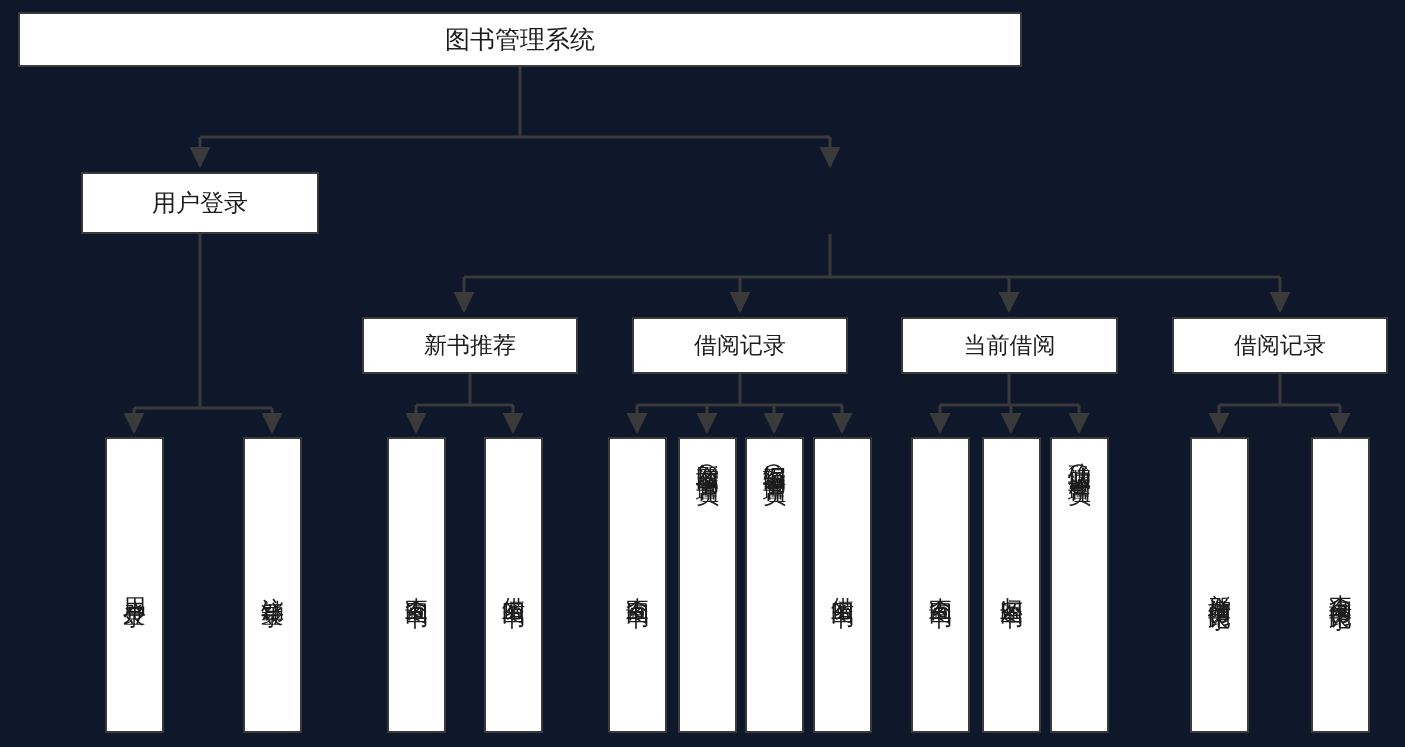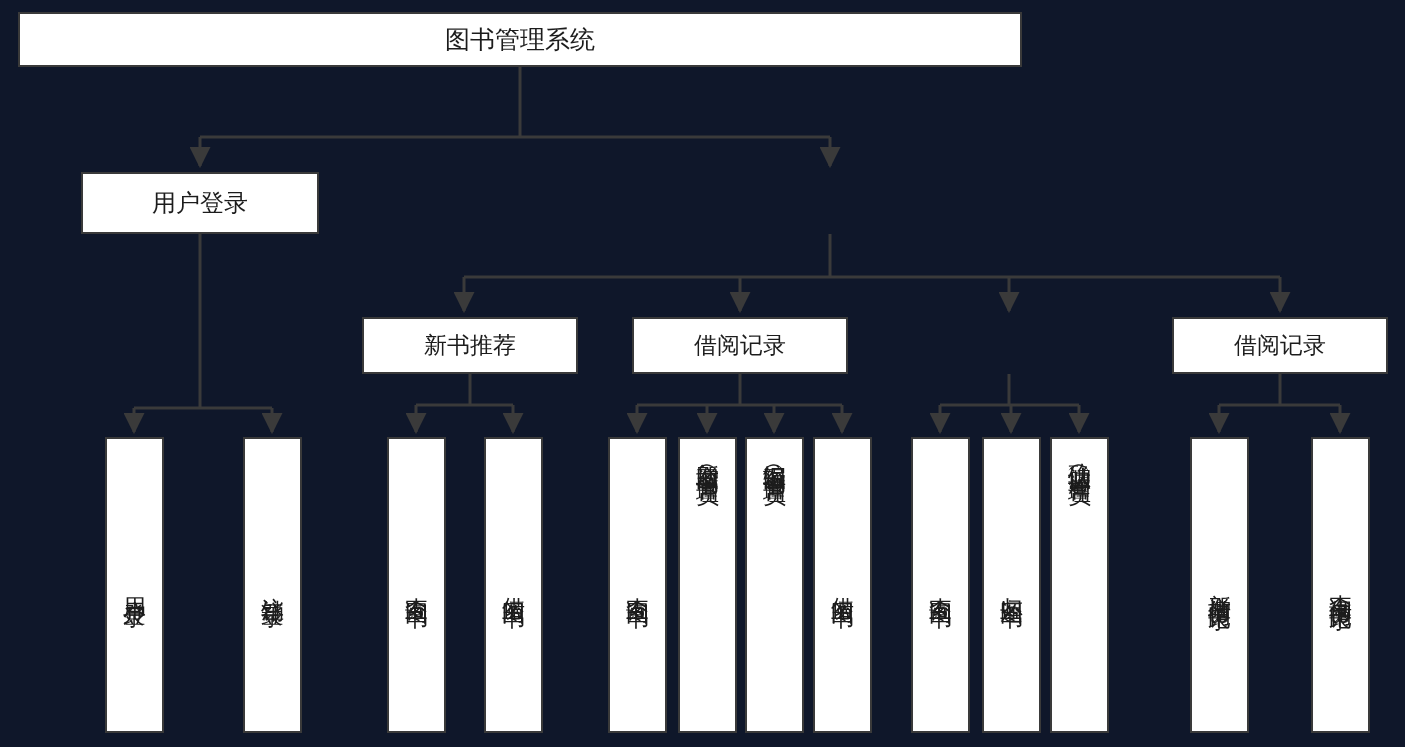--- a/index.html
+++ b/index.html
@@ -139,20 +139,23 @@
   <div class="node lvl2" style="left:81px; top:172px; width:238px; height:62px;">
     <span>用户登录</span>
   </div>
 
   <div class="node lvl3" style="left:362px; top:317px; width:216px; height:57px;">
     <span>新书推荐</span>
   </div>
   <div class="node lvl3" style="left:632px; top:317px; width:216px; height:57px;">
     <span>借阅记录</span>
   </div>
+  <div class="node lvl3" style="left:901px; top:317px; width:217px; height:57px;">
+    <span>当前借阅</span>
+  </div>
   <div class="node lvl3" style="left:1172px; top:317px; width:216px; height:57px;">
     <span>借阅记录</span>
   </div>
 
   <div class="leaf" style="left:105px; top:437px; width:59px; height:296px;">
     <span class="vtext">用户登录</span>
   </div>
   <div class="leaf" style="left:243px; top:437px; width:59px; height:296px;">
     <span class="vtext">注销登录</span>
   </div>

